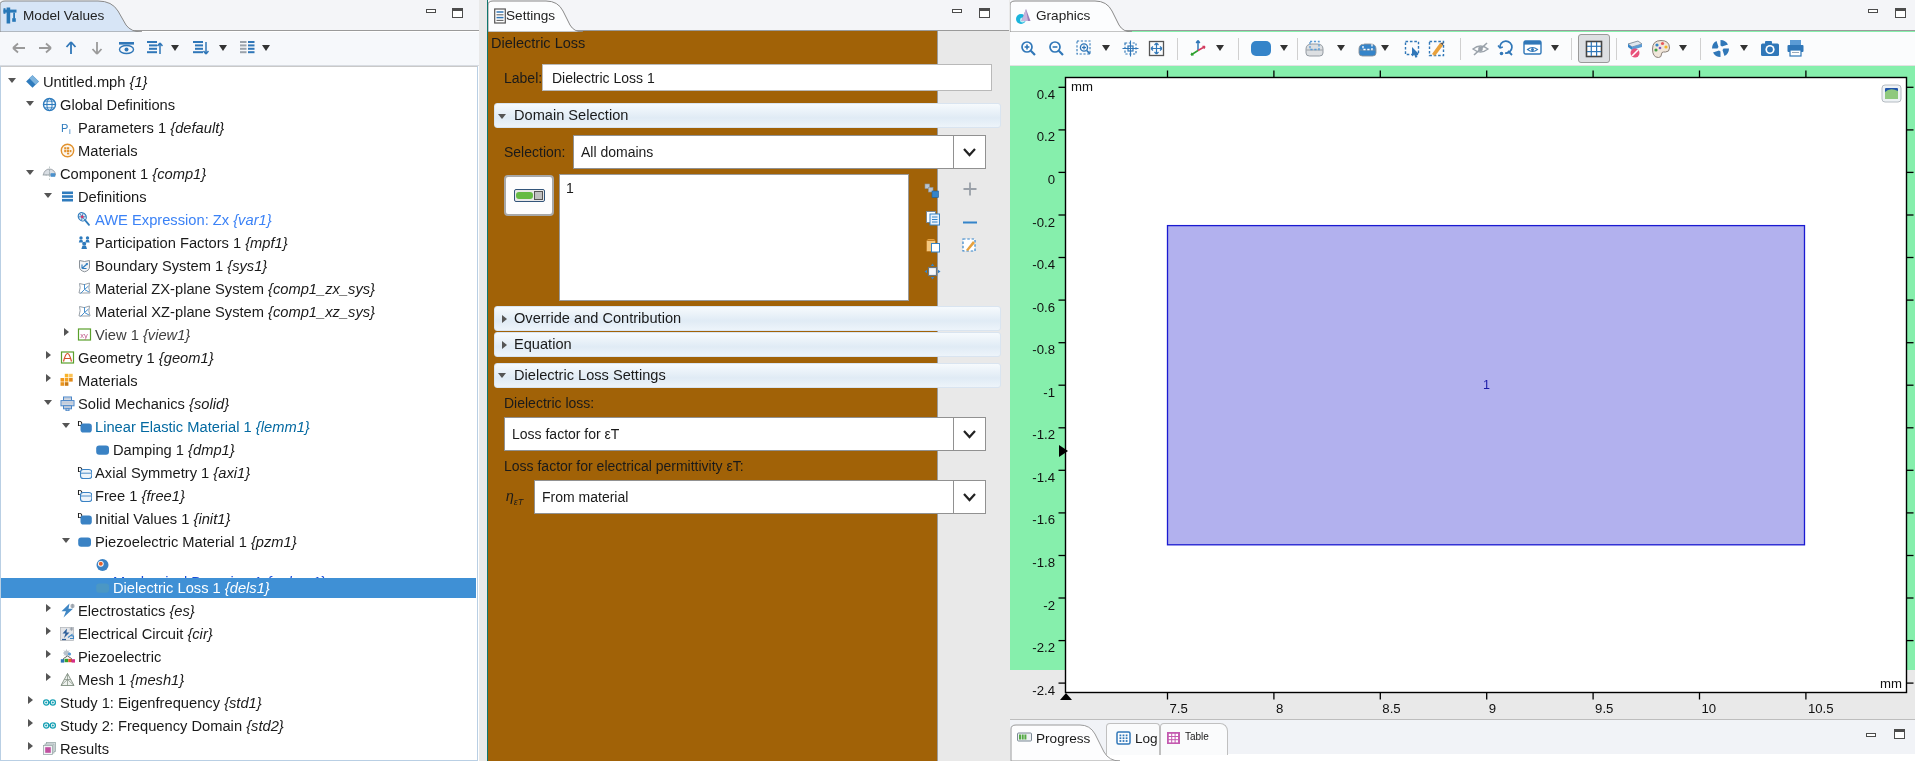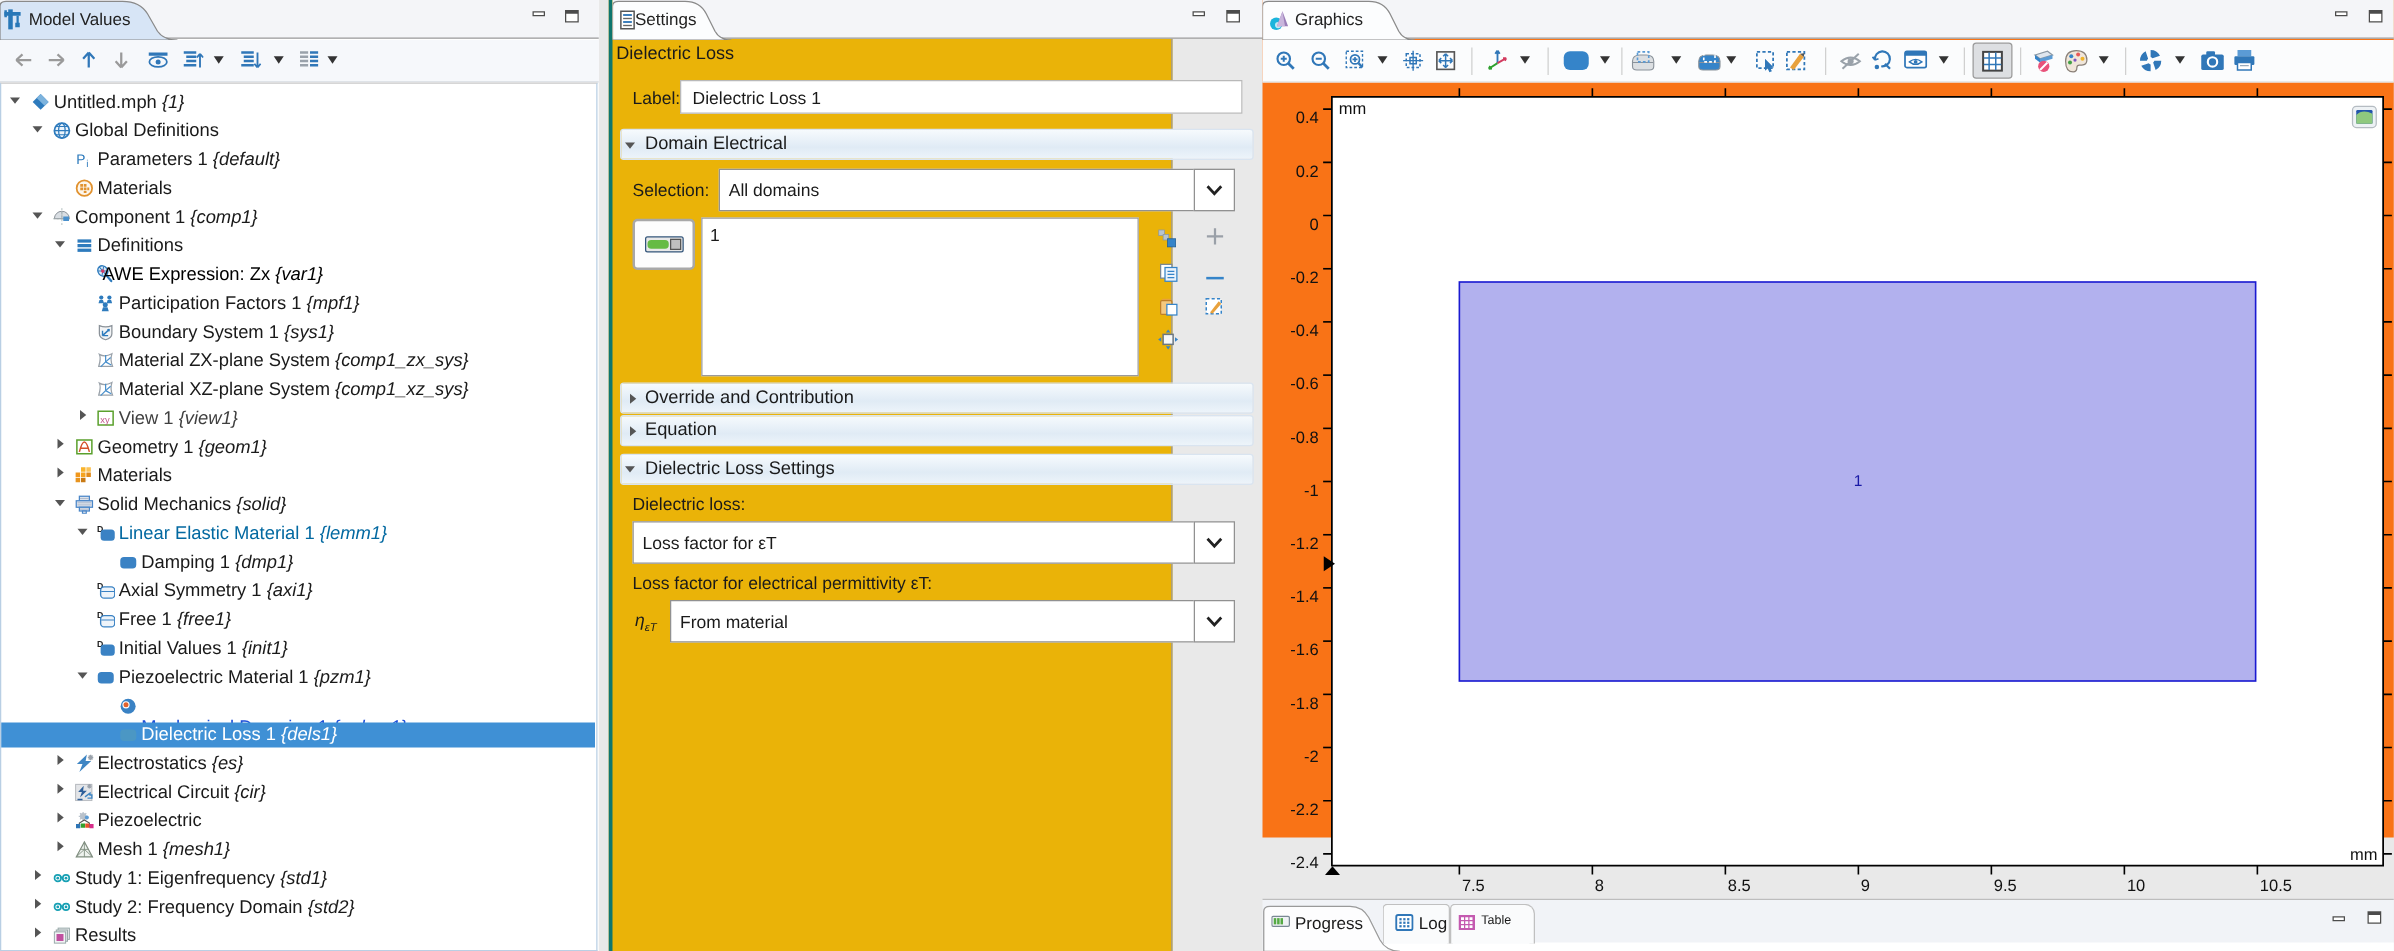--- a/index.html
+++ b/index.html
@@ -140,21 +140,21 @@
     </svg>
 <div class="rtxt" style="left:78px;top:189px;color:#1a1a1a">Definitions</div>
 <svg style="position:absolute;left:77px;top:212px" width="15" height="15" viewBox="0 0 15 15">
       <g transform="rotate(-40 7.5 7.5)">
         <ellipse cx="7.5" cy="4" rx="3.8" ry="4.4" fill="#dce9f5" stroke="#2e7bbd" stroke-width="1.1"></ellipse>
         <path d="M4.6 1.6 L10.4 6.4 M4.6 6.4 L10.4 1.6 M7.5 -0.4 L7.5 8.4" stroke="#2e7bbd" stroke-width="0.8"></path>
         <circle cx="7.5" cy="4" r="1.4" fill="#d23b6a"></circle>
         <rect x="6.6" y="8.4" width="1.8" height="7" rx="0.9" fill="#2e7bbd"></rect>
       </g>
     </svg>
-<div class="rtxt" style="left:82px;top:212px;color:#000000">AWE Expression: Zx <span class="tag">{var1}</span></div>
+<div class="rtxt" style="left:95px;top:212px;color:#3b82f6">AWE Expression: Zx <span class="tag">{var1}</span></div>
 <svg style="position:absolute;left:77px;top:235px" width="15" height="15" viewBox="0 0 15 15">
       <g fill="#2e7bbd">
         <circle cx="4" cy="3" r="1.7"></circle>
         <path d="M1.8 7.5 L6.2 7.5 L5.4 4.9 L2.6 4.9 Z"></path>
         <circle cx="10.5" cy="3" r="1.7"></circle>
         <path d="M8.3 7.5 L12.7 7.5 L11.9 4.9 L9.1 4.9 Z"></path>
         <circle cx="7.2" cy="8.7" r="2"></circle>
         <path d="M4.4 14 L10 14 L9 10.8 L5.4 10.8 Z"></path>
       </g>
     </svg>
@@ -341,42 +341,42 @@
 <div class="rtxt" style="left:60px;top:718px;color:#1a1a1a">Study 2: Frequency Domain <span class="tag">{std2}</span></div>
 <div class="tri-r" style="left:28px;top:742px"></div>
 <svg style="position:absolute;left:42px;top:741px" width="15" height="15" viewBox="0 0 15 15">
       <rect x="4.5" y="1.5" width="9" height="9" fill="#e8eaec" stroke="#9aa" stroke-width="0.8"></rect>
       <rect x="3" y="3" width="9" height="9" fill="#dfe3e7" stroke="#9aa" stroke-width="0.8"></rect>
       <rect x="1.5" y="4.5" width="9" height="9" fill="#f2f3f5" stroke="#9aa" stroke-width="0.8"></rect>
       <rect x="3.2" y="6.2" width="5.6" height="5.6" fill="#c050a0"></rect>
     </svg>
 <div class="rtxt" style="left:60px;top:741px;color:#1a1a1a">Results</div>
 </div>
-<div class="abs" style="left:487px;top:0;width:451px;height:761px;background:#eab308;border-left:3px solid #0f766e;border-right:1px solid #9b9b9b">
+<div class="abs" style="left:487px;top:0;width:451px;height:761px;background:#a16207;border-left:1px solid #0f766e;border-right:1px solid #9b9b9b">
 <div class="hdr" style="left:0;width:521px"></div>
 <svg style="position:absolute;left:0px;top:0px" width="110" height="32" viewBox="0 0 110 32">
       <path d="M0,32 L0,5 Q0,1 5,1 L58,1 Q70,1 75,11 L82,25 Q86,32 95,32 L0,32 Z" fill="#fcfdfe" stroke="#8a8a8a" stroke-width="1"></path>
     </svg>
 <svg style="position:absolute;left:6px;top:8px" width="12" height="16" viewBox="0 0 12 16">
       <rect x="0.7" y="1" width="10.6" height="14" fill="#fff" stroke="#555" stroke-width="1.2"></rect>
       <line x1="2.5" y1="4" x2="9.5" y2="4" stroke="#3077b8" stroke-width="1.5"></line>
       <line x1="2.5" y1="6.8" x2="9.5" y2="6.8" stroke="#666" stroke-width="1.1"></line>
       <line x1="2.5" y1="9.6" x2="9.5" y2="9.6" stroke="#3077b8" stroke-width="1.5"></line>
       <line x1="2.5" y1="12.4" x2="9.5" y2="12.4" stroke="#666" stroke-width="1.1"></line>
     </svg>
 <div class="tabtxt" style="left:18px">Settings</div>
 <div class="mini" style="left:464px;top:9px"></div>
 <div class="maxi" style="left:491px;top:8px"></div>
 <div class="abs" style="left:3px;top:35px;font-size:14.5px">Dielectric Loss</div>
 <div class="abs" style="left:16px;top:70px;font-size:14px">Label:</div>
 <div class="combo" style="left:54px;top:64px;width:450px;height:27px;border-color:#b9b9b9"></div>
 <div class="abs" style="left:64px;top:70px;font-size:14px">Dielectric Loss 1</div>
 <div class="secbar" style="left:6px;top:103px"></div>
 <div class="tri-d" style="left:10px;top:114px"></div>
-<div class="abs" style="left:26px;top:107px;font-size:14.6px">Domain Electrical</div>
+<div class="abs" style="left:26px;top:107px;font-size:14.6px">Domain Selection</div>
 <div class="abs" style="left:16px;top:144px;font-size:14px">Selection:</div>
 <div class="combo" style="left:85px;top:135px;width:413px;height:34px"></div>
 <div class="abs" style="left:93px;top:144px;font-size:14px">All domains</div>
 <div class="cbtn" style="left:465px;top:135px;width:33px;height:34px"></div>
 <svg style="position:absolute;left:474px;top:146px" width="15" height="12" viewBox="0 0 15 12">
       <path d="M2 3 L7.5 9 L13 3" fill="none" stroke="#222" stroke-width="2.2"></path>
     </svg>
 <div class="abs" style="left:16px;top:175px;width:50px;height:41px;background:#fdfdfd;border:2px solid #a8a8a8;border-radius:4px"></div>
 <div class="abs" style="left:26px;top:189px;width:31px;height:13px;background:#e8e8e8;border:1.5px solid #33557a;border-radius:2px"></div>
 <div class="abs" style="left:28px;top:192px;width:17px;height:7px;background:#66bb44;border-radius:3px"></div>
@@ -441,21 +441,21 @@
     </svg>
 <div class="abs" style="left:16px;top:458px;font-size:14px">Loss factor for electrical permittivity εT:</div>
 <div class="abs" style="left:18px;top:488px;font-size:14px;font-style:italic">η<sub style="font-size:9px">εT</sub></div>
 <div class="combo" style="left:46px;top:480px;width:452px;height:34px"></div>
 <div class="abs" style="left:54px;top:489px;font-size:14px">From material</div>
 <div class="cbtn" style="left:465px;top:480px;width:33px;height:34px"></div>
 <svg style="position:absolute;left:474px;top:491px" width="15" height="12" viewBox="0 0 15 12">
       <path d="M2 3 L7.5 9 L13 3" fill="none" stroke="#222" stroke-width="2.2"></path>
     </svg>
 </div>
-<div class="abs" style="left:1010px;top:0;width:905px;height:670px;background:#f97316">
+<div class="abs" style="left:1010px;top:0;width:905px;height:670px;background:#86efac">
 <div class="hdr" style="left:0;width:905px"></div>
 <svg style="position:absolute;left:0px;top:0px" width="130" height="32" viewBox="0 0 130 32">
       <path d="M0,32 L0,5 Q0,1 5,1 L85,1 Q97,1 102,11 L109,25 Q113,32 122,32 L0,32 Z" fill="#fcfdfe" stroke="#8a8a8a" stroke-width="1"></path>
     </svg>
 <svg style="position:absolute;left:5px;top:7px" width="18" height="18" viewBox="0 0 18 18">
       <circle cx="6" cy="12" r="5" fill="#1ab4dc"></circle>
       <circle cx="7.5" cy="13" r="2.5" fill="#bfeaf4"></circle>
       <path d="M11 2 L15.5 14 L6.5 14 Z" fill="#9b7fb8"></path>
       <path d="M11 2 L13 14 L6.5 14 Z" fill="#c9b6dc"></path>
     </svg>

